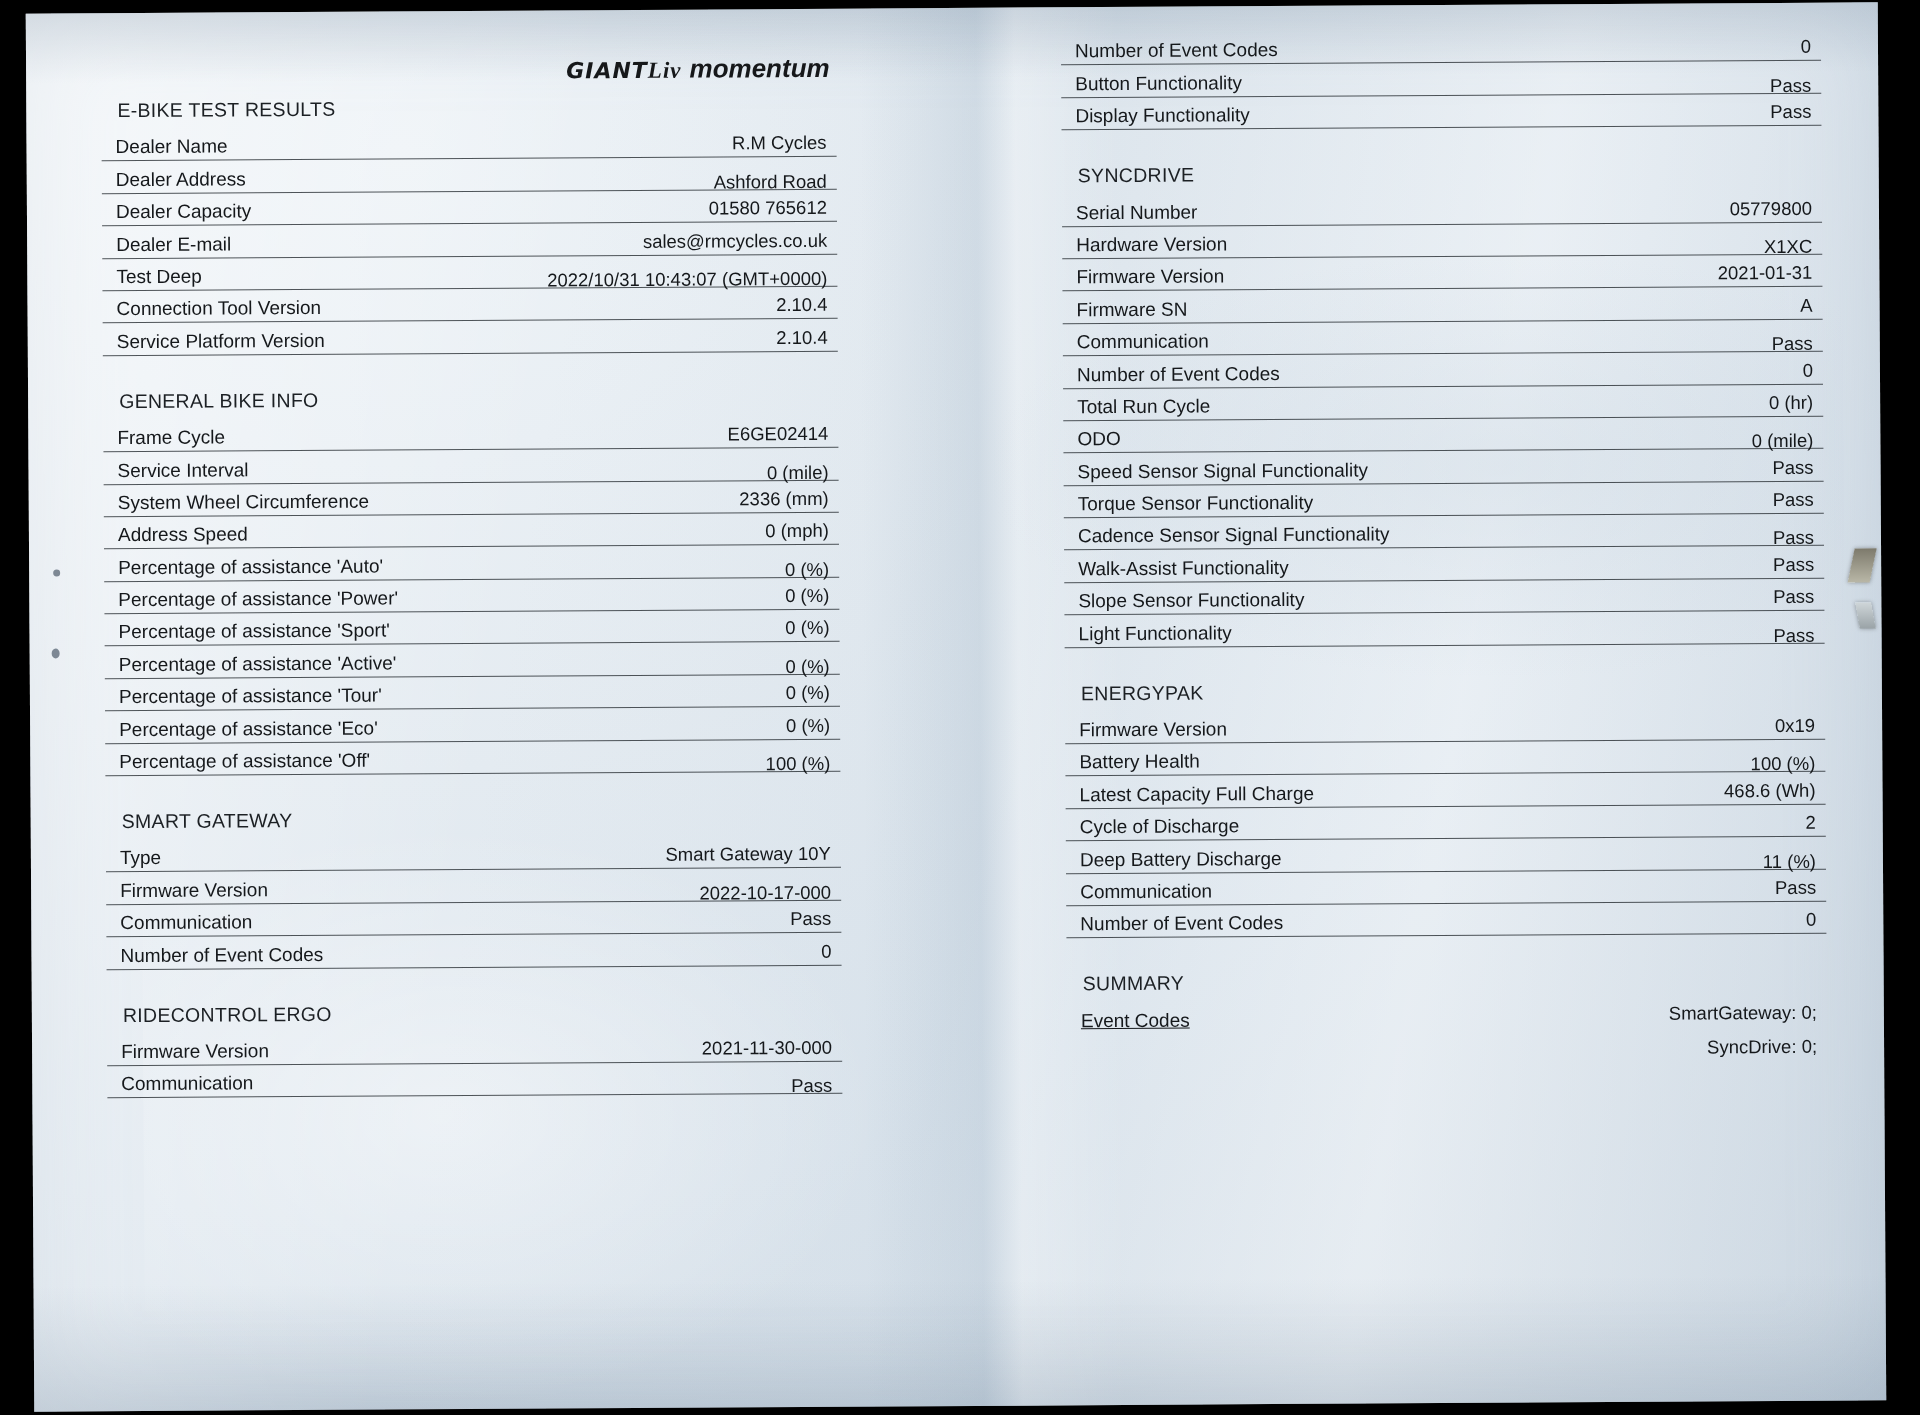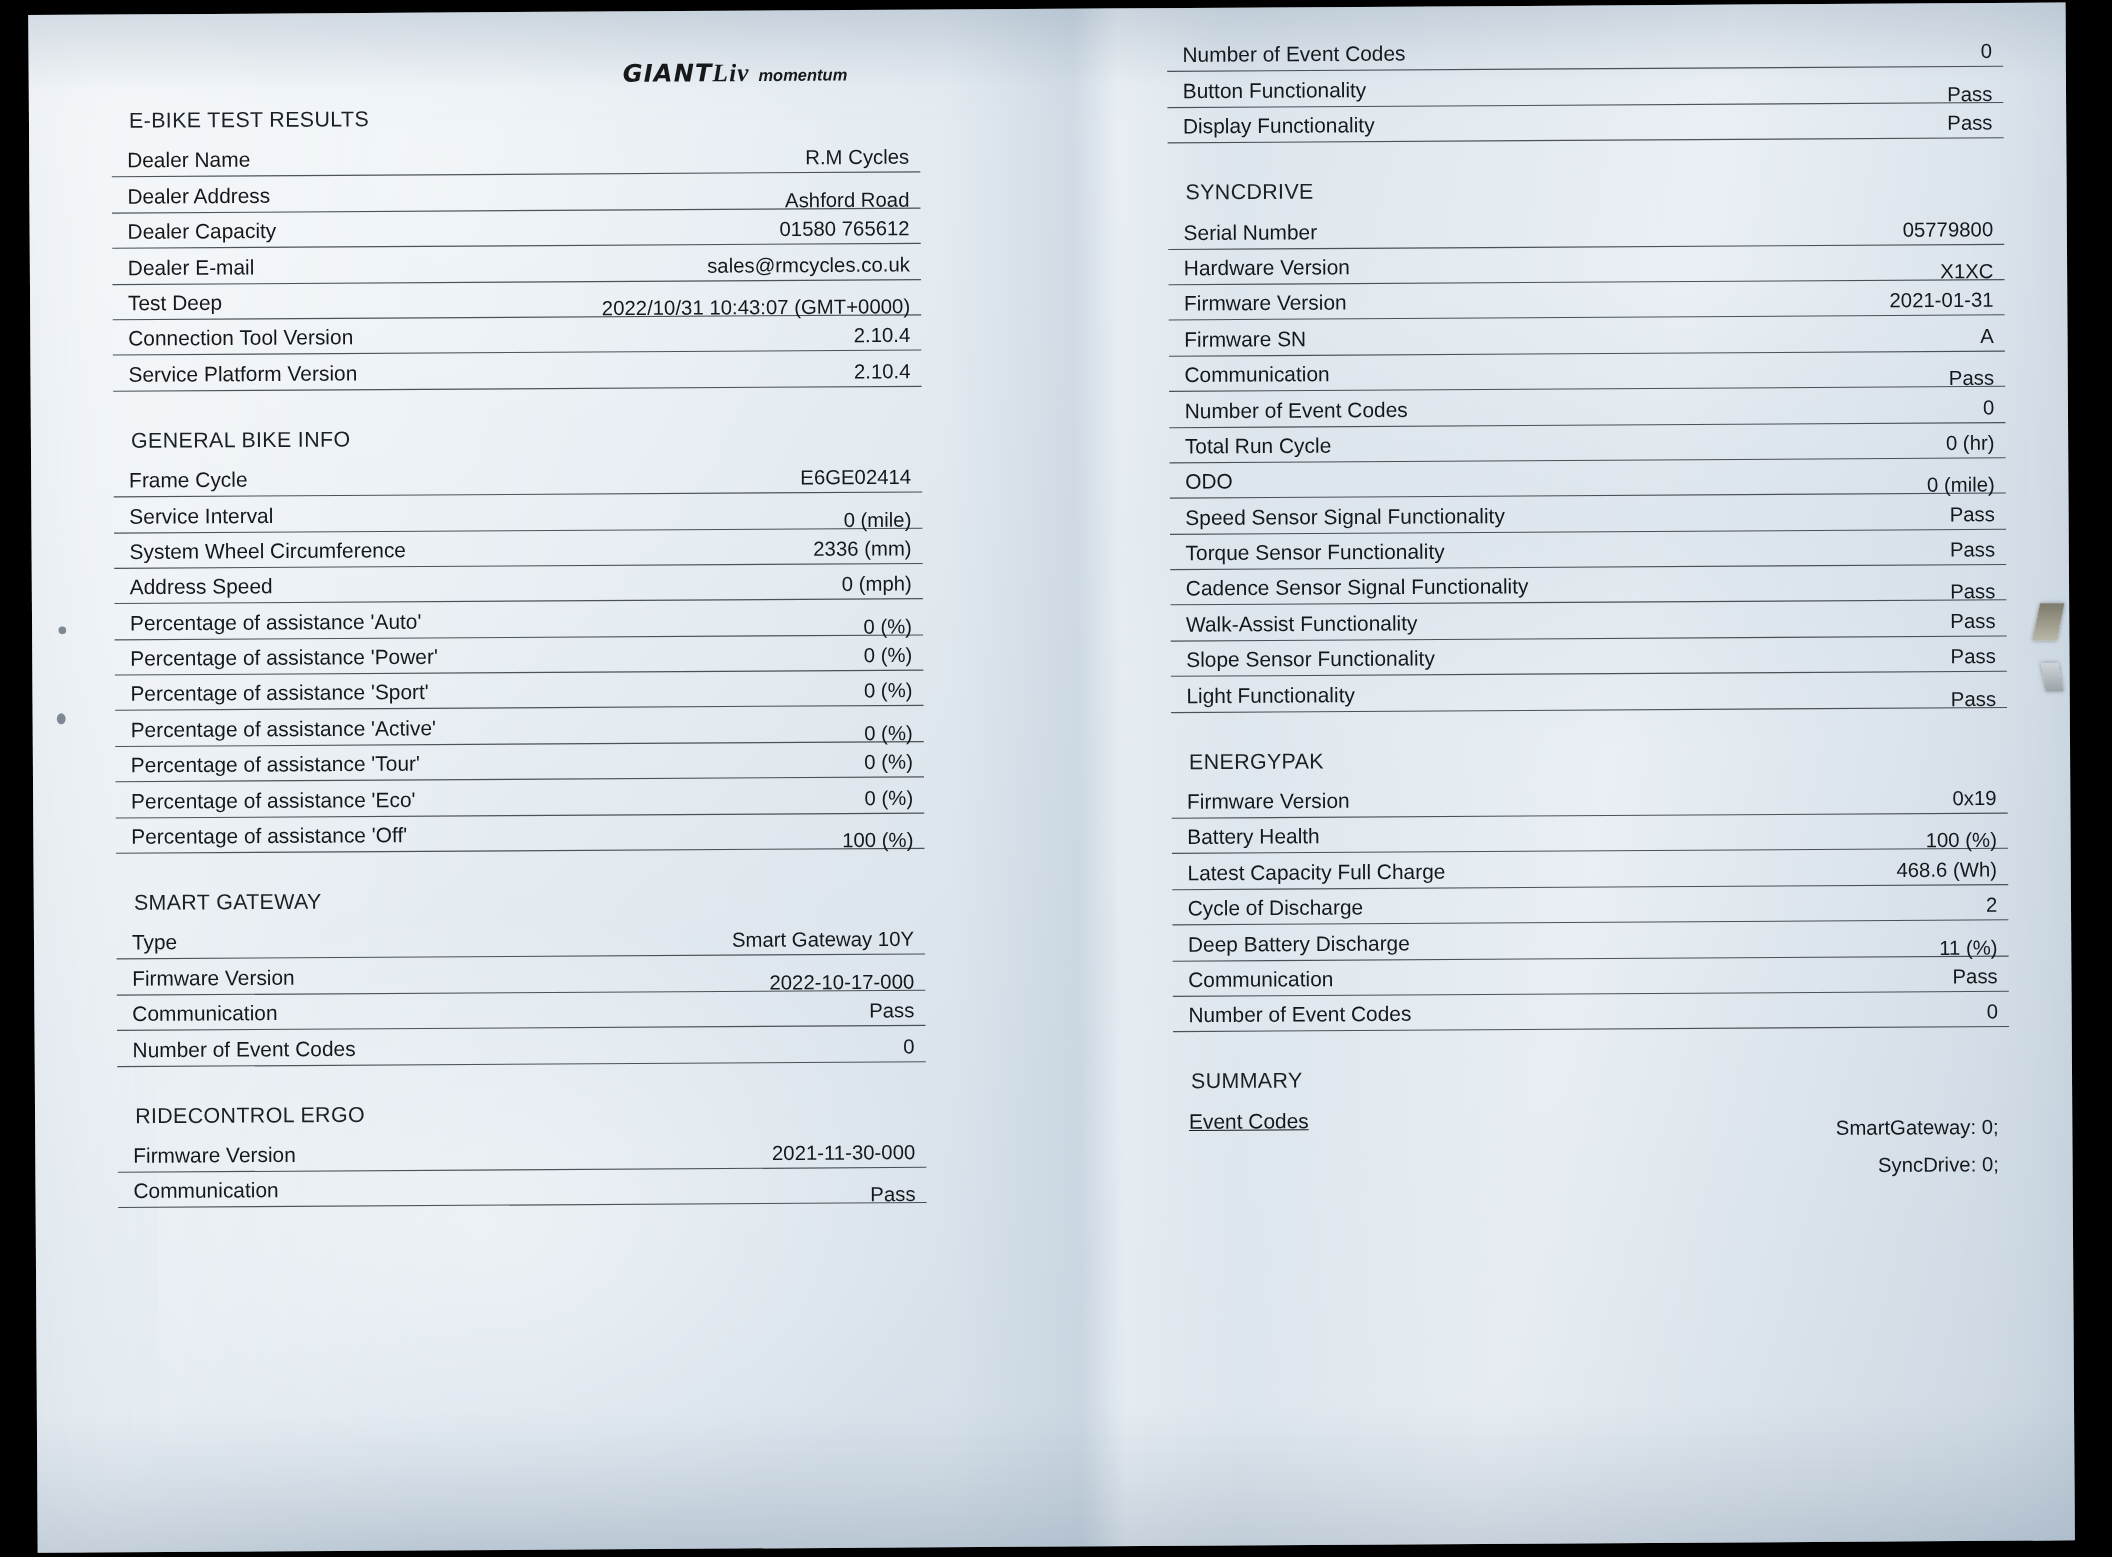--- a/index.html
+++ b/index.html
@@ -62,21 +62,21 @@
     top: 44px;
     font-family: "DejaVu Sans", sans-serif;
     font-style: italic;
     font-weight: bold;
     font-size: 22px;
     letter-spacing: 1px;
     color: #16181a;
     white-space: nowrap;
   }
   .logo .liv { font-family: "Liberation Serif", serif; font-weight: bold; font-size: 23px; }
-  .logo .momentum { font-family: "Liberation Sans", sans-serif; font-style: italic; font-weight: 600; font-size: 15px; margin-left: 8px; letter-spacing: 0px; }
+  .logo .momentum { font-family: "Liberation Sans", sans-serif; font-style: italic; font-weight: 600; font-size: 26px; margin-left: 8px; letter-spacing: 0px; }
 
   .col {
     position: absolute;
     top: 86px;
   }
   .col-left  { left: 75px;  width: 735px; }
   .col-right { left: 1035px; width: 760px; }
 
   .section-title {
     font-size: 19.5px;
@@ -118,21 +118,21 @@
   .row.low2 .value { bottom: 1px; }
 
   .summary-row {
     position: relative;
     height: 34px;
   }
   .summary-row .label {
     position: absolute; left: 14px; top: 4px; font-size: 19px; color:#15181b;text-decoration:underline;
   }
   .summary-row .value {
-    position: absolute; right: 10px; top: 12px; font-size: 18.5px; color:#15181b;
+    position: absolute; right: 10px; top: 0; font-size: 18.5px; color:#15181b;
   }
 </style>
 </head>
 <body>
 
 <div class="paper">
   <div class="wash w1"></div>
   <div class="wash w2"></div>
   <div class="wash w3"></div>
   <div class="wash w4"></div>

